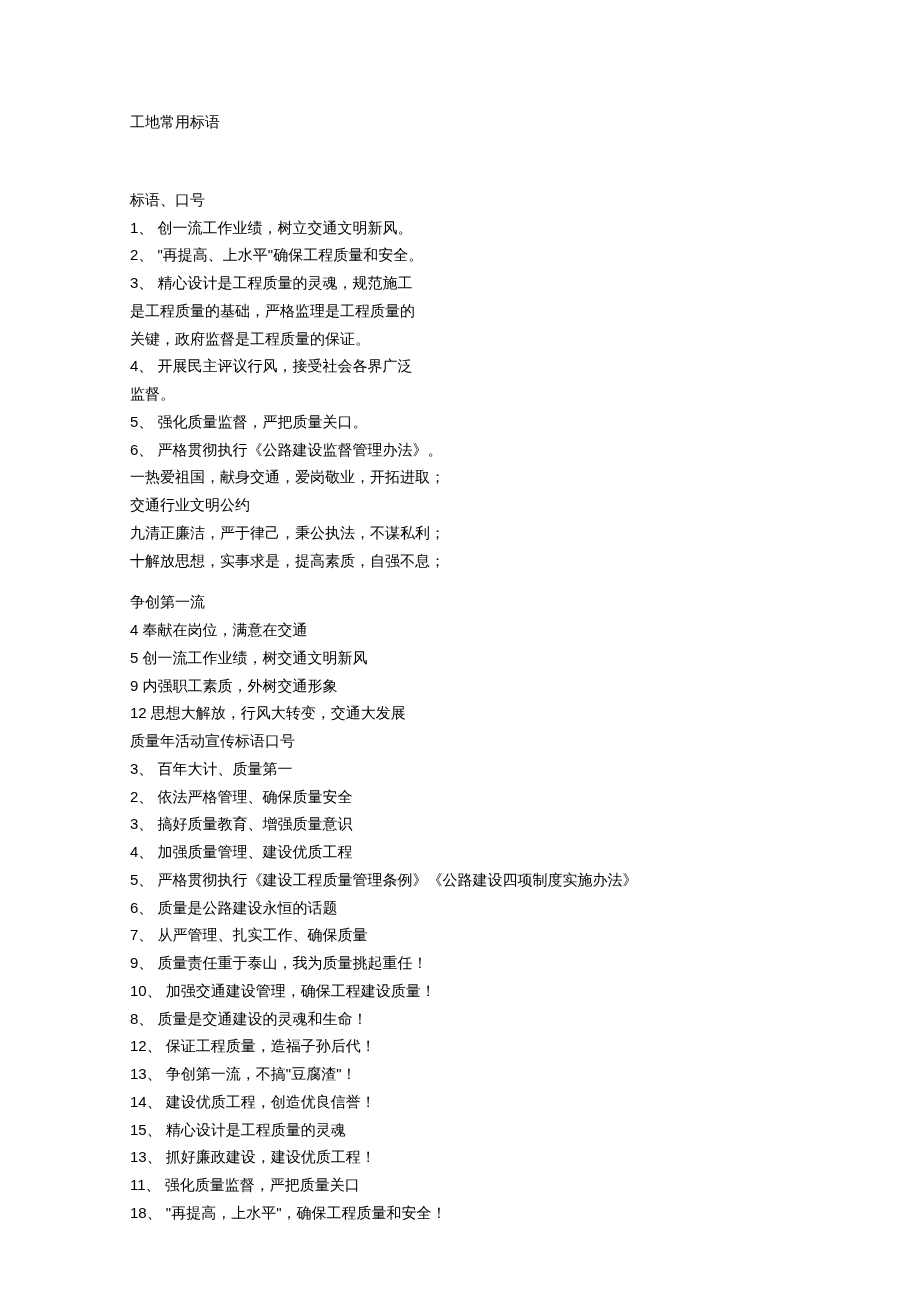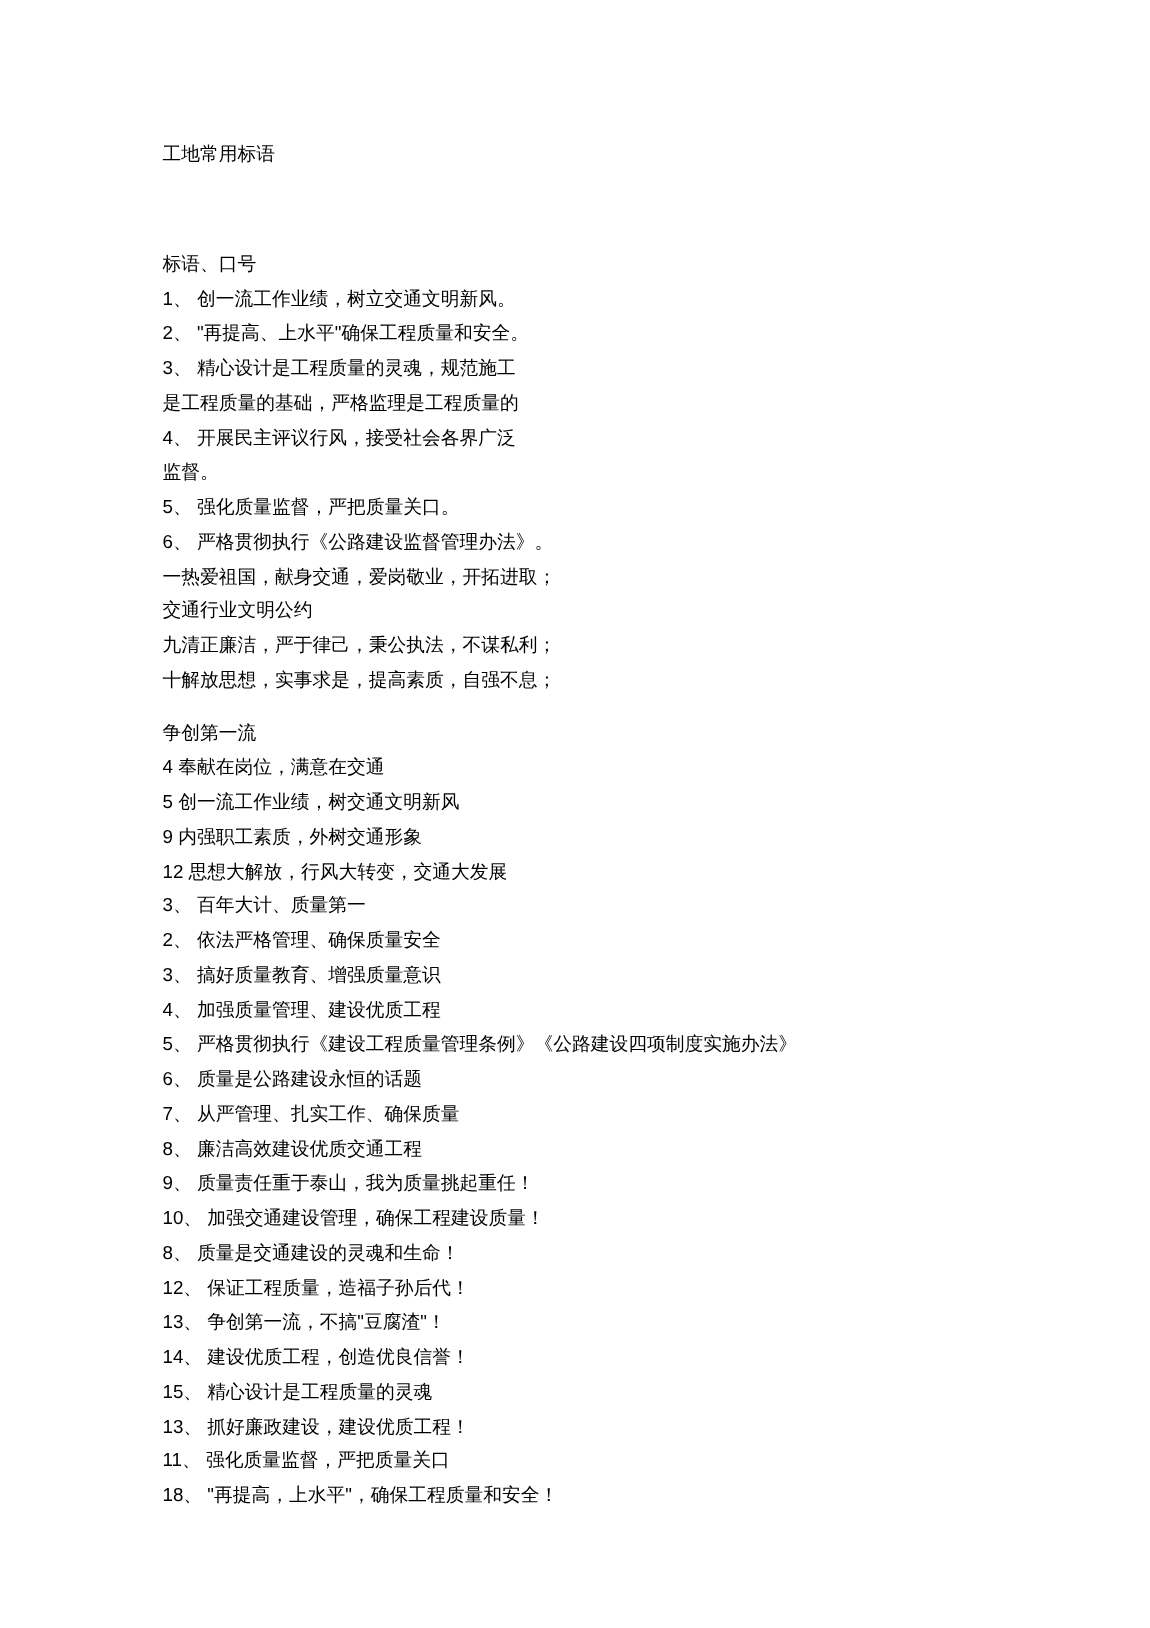--- a/index.html
+++ b/index.html
@@ -7,40 +7,42 @@
       background: #ffffff;
       margin: 0;
       padding: 110px 130px;
       font-size: 15px;
       line-height: 1.85;
       color: #000000;
       width: 920px;
       box-sizing: border-box;
     }
     .title {
-      margin-bottom: 60px;
+      margin-bottom: 48px;
+      font-family: Liberation Mono, monospace;
     }
     .line {
       display: block;
     }
     .spacer {
       height: 14px;
     }
   </style>
 </head>
 <body>
 
 <div class="title">工地常用标语</div>
 
 <div>
   <span class="line">标语、口号</span>
   <span class="line">1、  创一流工作业绩，树立交通文明新风。</span>
   <span class="line">2、  "再提高、上水平"确保工程质量和安全。</span>
   <span class="line">3、  精心设计是工程质量的灵魂，规范施工</span>
   <span class="line">是工程质量的基础，严格监理是工程质量的</span>
+  <span class="line">关键，政府监督是工程质量的保证。</span>
   <span class="line">4、  开展民主评议行风，接受社会各界广泛</span>
   <span class="line">监督。</span>
   <span class="line">5、  强化质量监督，严把质量关口。</span>
   <span class="line">6、  严格贯彻执行《公路建设监督管理办法》。</span>
 </div>
 
 <div>
   <span class="line">一热爱祖国，献身交通，爱岗敬业，开拓进取；</span>
   <span class="line">交通行业文明公约</span>
   <span class="line">九清正廉洁，严于律己，秉公执法，不谋私利；</span>
@@ -51,28 +53,28 @@
 
 <div>
   <span class="line">争创第一流</span>
   <span class="line">4 奉献在岗位，满意在交通</span>
   <span class="line">5 创一流工作业绩，树交通文明新风</span>
   <span class="line">9 内强职工素质，外树交通形象</span>
   <span class="line">12 思想大解放，行风大转变，交通大发展</span>
 </div>
 
 <div>
+  <span class="line">质量年活动宣传标语口号</span>
   <span class="line">3、  百年大计、质量第一</span>
   <span class="line">2、  依法严格管理、确保质量安全</span>
   <span class="line">3、  搞好质量教育、增强质量意识</span>
   <span class="line">4、  加强质量管理、建设优质工程</span>
   <span class="line">5、  严格贯彻执行《建设工程质量管理条例》《公路建设四项制度实施办法》</span>
   <span class="line">6、  质量是公路建设永恒的话题</span>
   <span class="line">7、  从严管理、扎实工作、确保质量</span>
-  <span class="line">8、  廉洁高效建设优质交通工程</span>
   <span class="line">9、  质量责任重于泰山，我为质量挑起重任！</span>
   <span class="line">10、  加强交通建设管理，确保工程建设质量！</span>
   <span class="line">8、  质量是交通建设的灵魂和生命！</span>
   <span class="line">12、  保证工程质量，造福子孙后代！</span>
   <span class="line">13、  争创第一流，不搞"豆腐渣"！</span>
   <span class="line">14、  建设优质工程，创造优良信誉！</span>
   <span class="line">15、  精心设计是工程质量的灵魂</span>
   <span class="line">13、  抓好廉政建设，建设优质工程！</span>
   <span class="line">11、  强化质量监督，严把质量关口</span>
   <span class="line">18、  "再提高，上水平"，确保工程质量和安全！</span>

